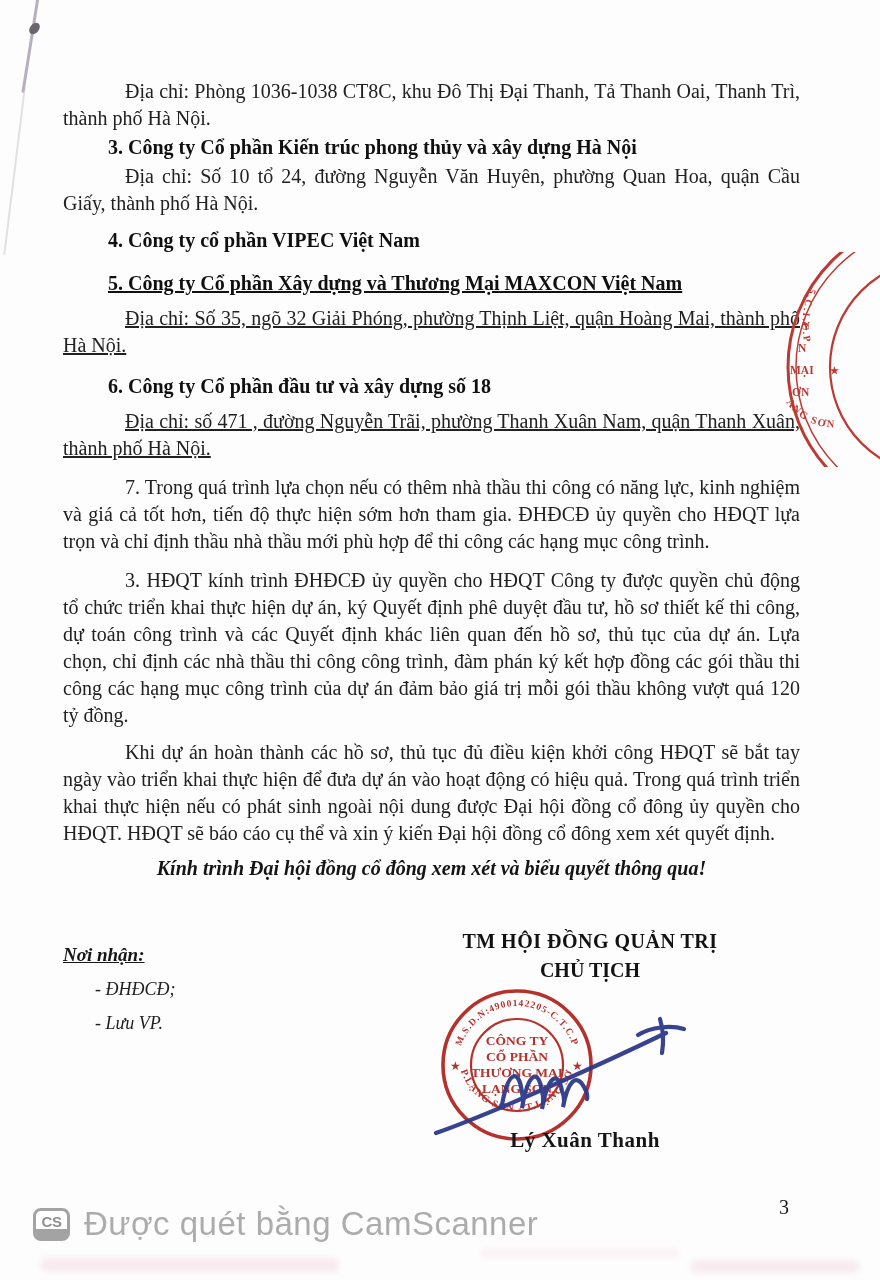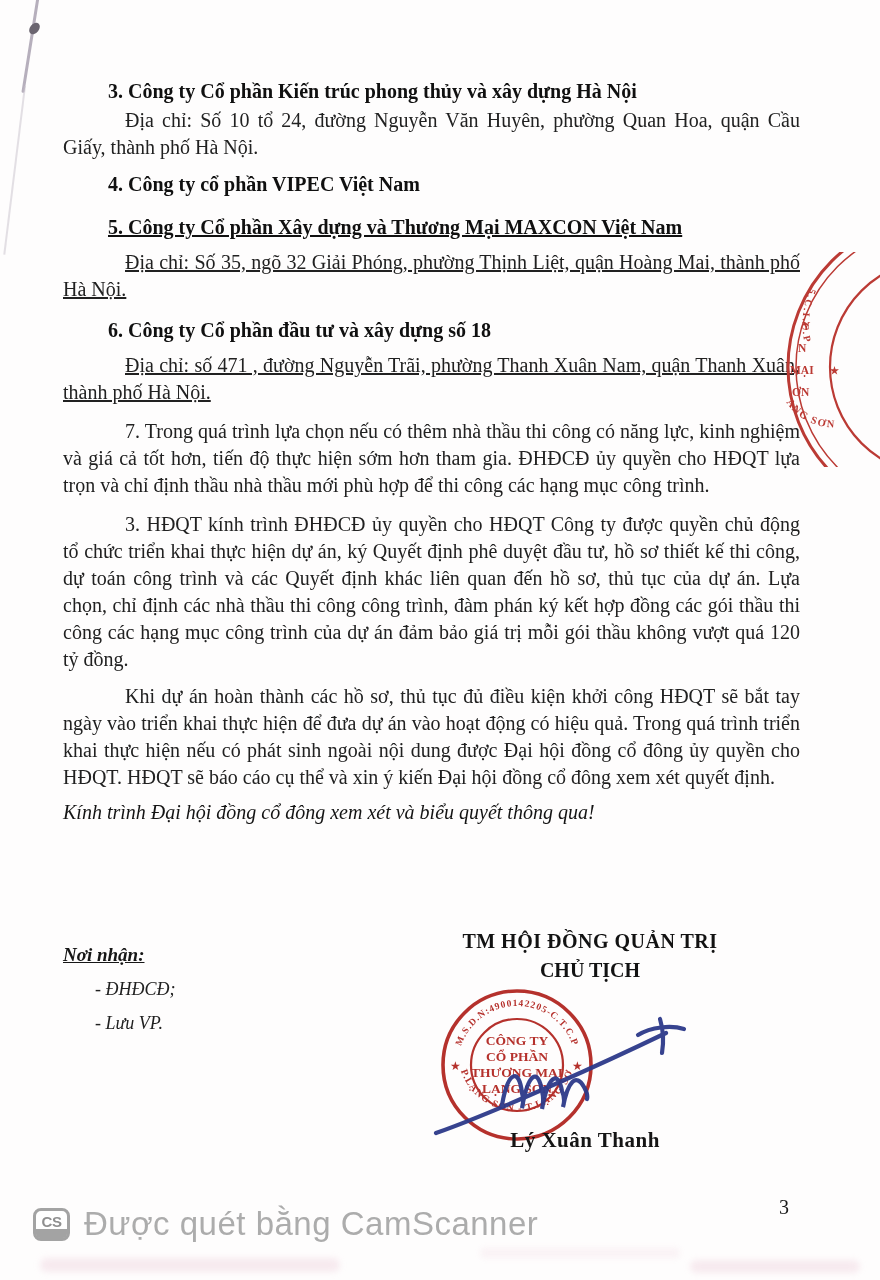--- a/index.html
+++ b/index.html
@@ -16,22 +16,22 @@
     background:#c7c1cc; opacity:.5; transform:rotate(7deg); transform-origin:top;}
   .pen-blob{position:absolute; left:30px; top:22px; width:9px; height:13px;
     background:#6b6570; border-radius:50%; transform:rotate(38deg);}
   .smudge{position:absolute; background:rgba(225,170,190,.22); filter:blur(3px); border-radius:8px;}
 
   .content{position:absolute; left:63px; top:76px; width:737px;}
   .para{font-size:20px; line-height:27px; text-align:justify; text-indent:62px; margin:2px 0 0 0;}
   .heading{font-size:20px; line-height:27px; font-weight:bold; color:#101010; margin:2px 0 0 45px;}
   .mt10{margin-top:10px;} .mt6{margin-top:16px;text-decoration:underline;} .mt4{margin-top:8px;text-decoration:underline;}
   .mt14{margin-top:14px;} .mt12{margin-top:12px;}
-  .closing{font-size:20px; line-height:27px; font-weight:normal; font-style:italic;
-    text-align:left; margin-top:8px; color:#141414;}
+  .closing{font-size:20px; line-height:27px; font-weight:bold; font-style:italic;
+    text-align:center; margin-top:8px; color:#141414;}
 
   .recipients{position:absolute; left:63px; top:928px; font-size:19px;margin-top:16px;}
   .recipients-title{font-weight:bold; font-style:italic; text-decoration:underline; color:#161616;}
   .recipient-item{font-style:italic; margin:13px 0 0 32px; font-size:18px;}
 
   .signoff{position:absolute; left:430px; top:930px; width:320px; text-align:center;}
   .signoff-l1{font-size:20px; font-weight:bold; letter-spacing:.5px; color:#121212;}
   .signoff-l2{font-size:20px; font-weight:bold; margin-top:6px; color:#121212;}
   .signer-name{position:absolute; left:430px; top:1128px; width:310px; text-align:center;
     font-size:21px; font-weight:bold; color:#151515; letter-spacing:.5px;}
@@ -61,20 +61,21 @@
 <div class="page">
 
   <div class="pen-line"></div>
   <div class="pen-line2"></div>
   <div class="pen-blob"></div>
   <div class="smudge" style="left:40px;top:1258px;width:300px;height:14px;"></div>
   <div class="smudge" style="left:690px;top:1260px;width:170px;height:13px;"></div>
   <div class="smudge" style="left:480px;top:1248px;width:200px;height:10px;opacity:.6;"></div>
 
   <div class="content">
+    <div class="para">Địa chỉ: Phòng 1036-1038 CT8C, khu Đô Thị Đại Thanh, Tả Thanh Oai, Thanh Trì, thành phố Hà Nội.</div>
     <div class="heading">3. Công ty Cổ phần Kiến trúc phong thủy và xây dựng Hà Nội</div>
     <div class="para">Địa chỉ: Số 10 tổ 24, đường Nguyễn Văn Huyên, phường Quan Hoa, quận Cầu Giấy, thành phố Hà Nội.</div>
     <div class="heading mt10">4. Công ty cổ phần VIPEC Việt Nam</div>
     <div class="heading mt6">5. Công ty Cổ phần Xây dựng và Thương Mại MAXCON Việt Nam</div>
     <div class="para mt4">Địa chỉ: Số 35, ngõ 32 Giải Phóng, phường Thịnh Liệt,  quận Hoàng Mai, thành phố Hà Nội.</div>
     <div class="heading mt14">6. Công ty Cổ phần đầu tư và xây dựng số 18</div>
     <div class="para mt4">Địa chỉ: số 471 , đường Nguyễn Trãi, phường Thanh Xuân Nam, quận Thanh Xuân, thành phố Hà Nội.</div>
     <div class="para mt12">7.  Trong quá trình lựa chọn nếu có thêm nhà thầu thi công có năng lực, kinh nghiệm và giá cả tốt hơn, tiến độ thực hiện sớm hơn tham gia. ĐHĐCĐ ủy quyền cho HĐQT lựa trọn và chỉ định thầu nhà thầu mới phù hợp để thi công các hạng mục công trình.</div>
     <div class="para mt12">3.  HĐQT kính trình ĐHĐCĐ ủy quyền cho HĐQT Công ty được quyền chủ động tổ chức triển khai thực hiện dự án, ký Quyết định phê duyệt đầu tư, hồ sơ thiết kế thi công, dự toán công trình và các Quyết định khác liên quan đến hồ sơ, thủ tục của dự án. Lựa chọn, chỉ định các nhà thầu thi công công trình, đàm phán ký kết hợp đồng các gói thầu thi công các hạng mục công trình của dự án đảm bảo giá trị mỗi gói thầu không vượt quá 120 tỷ đồng.</div>
     <div class="para mt10">Khi dự án hoàn thành các hồ sơ, thủ tục đủ điều kiện khởi công HĐQT sẽ bắt tay ngày vào triển khai thực hiện để đưa dự án vào hoạt động có hiệu quả. Trong quá trình triển khai thực hiện nếu có phát sinh ngoài nội dung được Đại hội đồng cổ đông ủy quyền cho HĐQT. HĐQT sẽ báo cáo cụ thể và xin ý kiến Đại hội đồng cổ đông xem xét quyết định.</div>

